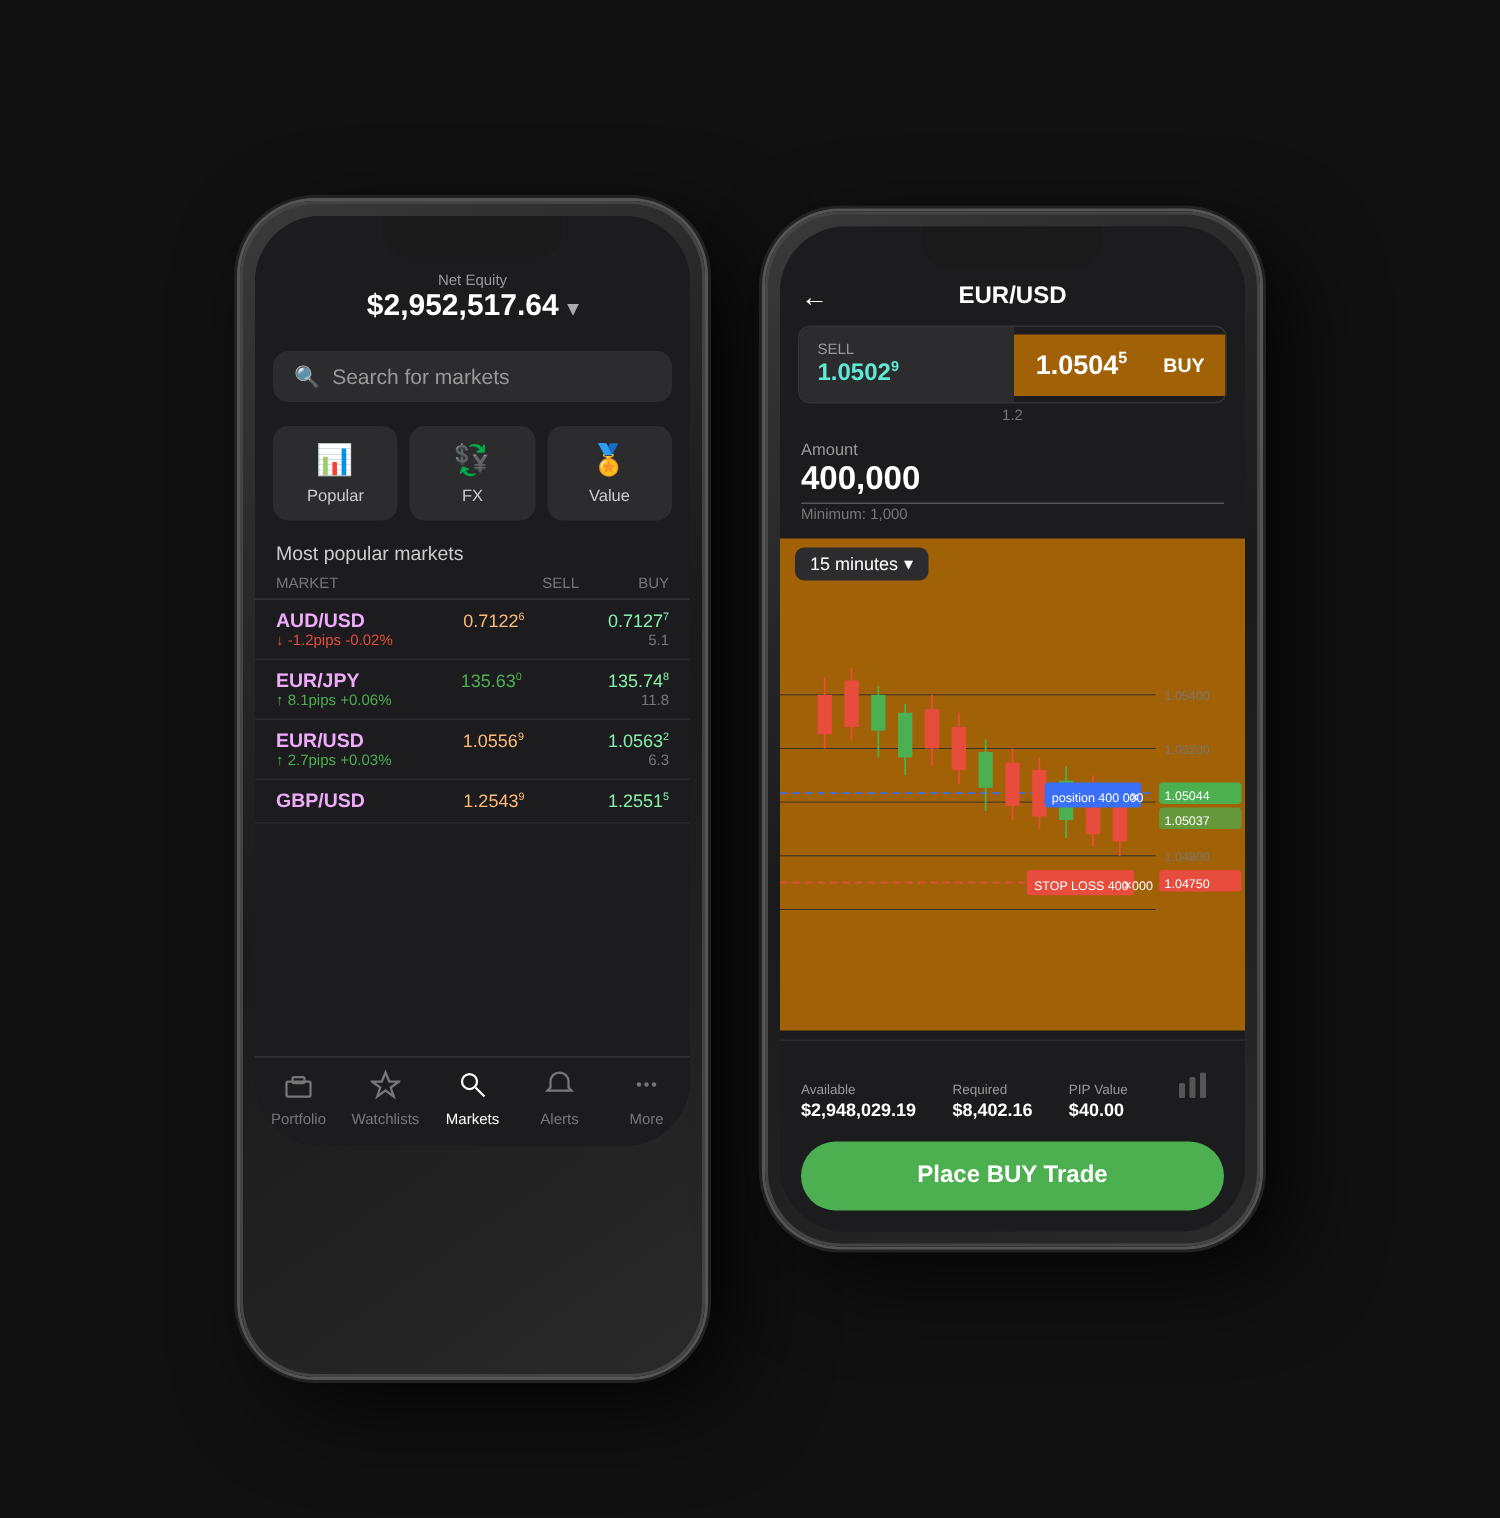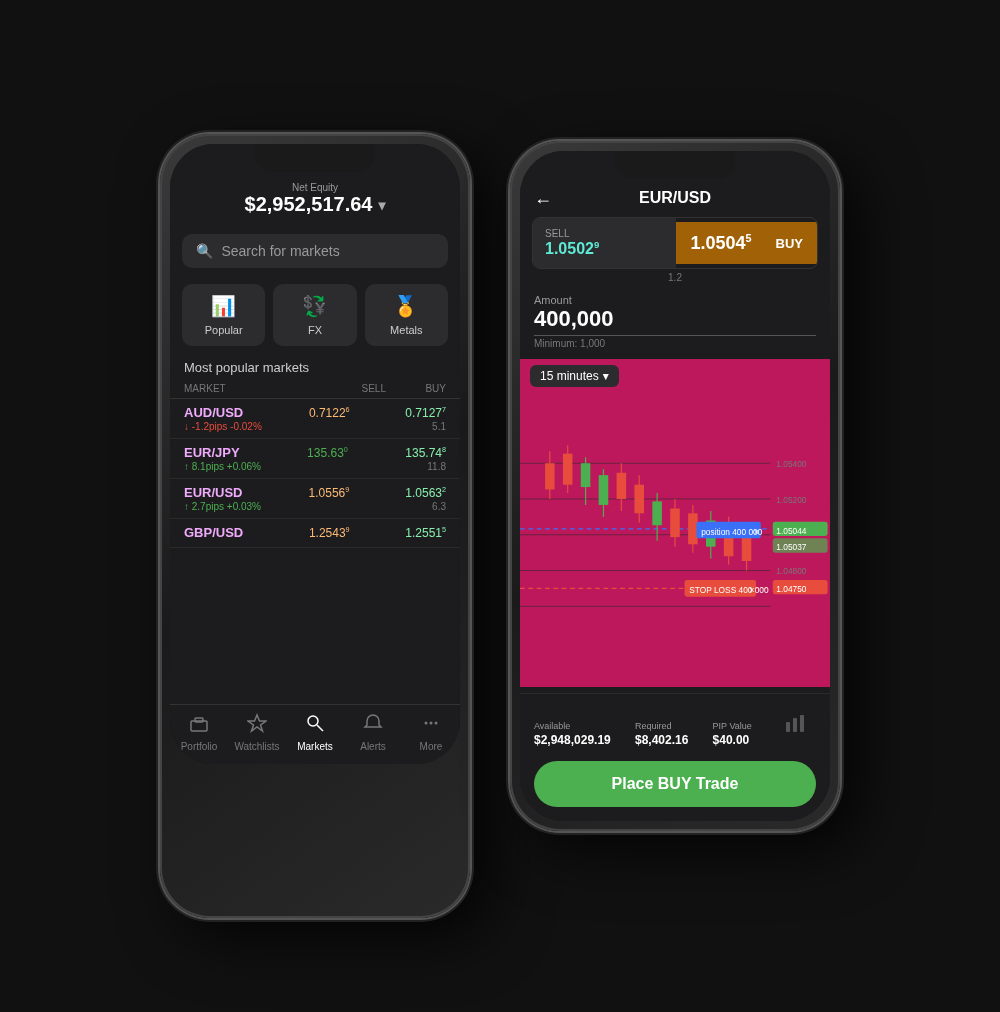--- a/index.html
+++ b/index.html
@@ -307,21 +307,21 @@
       margin-bottom: 2px;
     }
     .p2-amount-min {
       font-size: 10px;
       color: #777;
     }
     .p2-chart-container {
       flex: 1;
       position: relative;
       margin: 6px 0;
-      background: #be185d;
+      background: #a16207;
       overflow: hidden;
     }
     .p2-timeframe {
       position: absolute;
       top: 6px;
       left: 10px;
       background: #2c2c2e;
       border-radius: 6px;
       padding: 4px 10px;
       font-size: 12px;
@@ -401,21 +401,21 @@
             <div class="p1-category">
               <span class="cat-icon">📊</span>
               <span>Popular</span>
             </div>
             <div class="p1-category">
               <span class="cat-icon">💱</span>
               <span>FX</span>
             </div>
             <div class="p1-category">
               <span class="cat-icon">🏅</span>
-              <span>Metals</span>
+              <span>Value</span>
             </div>
           </div>
 
           <div class="p1-section-title">Most popular markets</div>
 
           <div class="p1-table-header">
             <span class="col-market">MARKET</span>
             <span class="col-sell">SELL</span>
             <span class="col-buy">BUY</span>
           </div>

